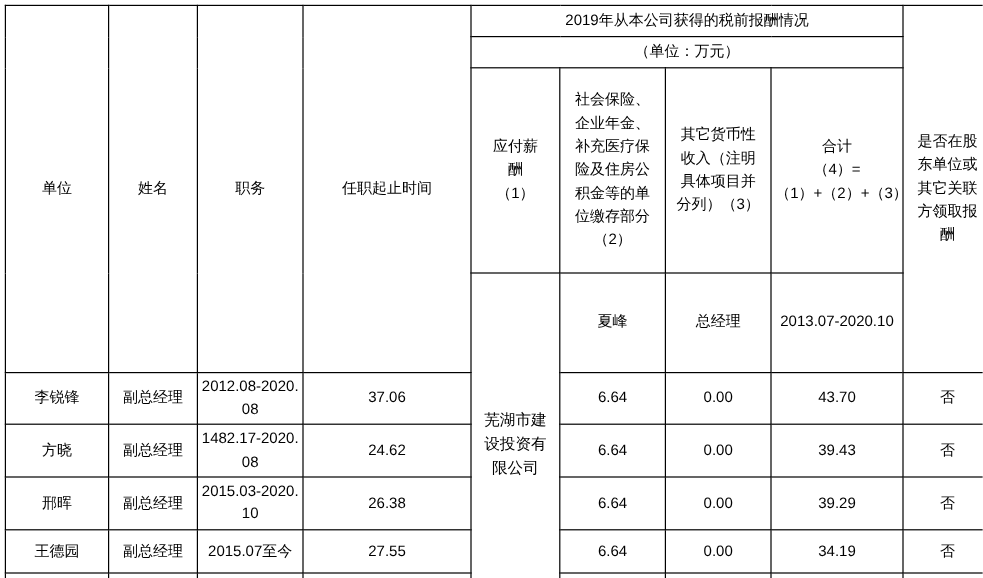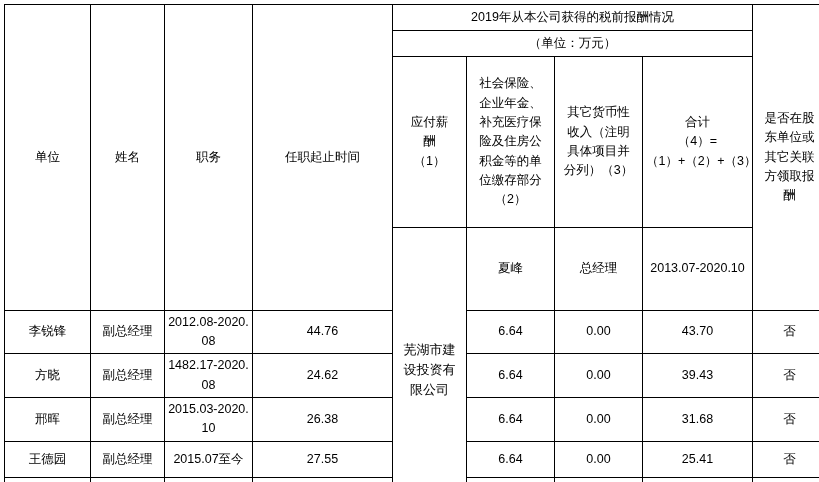--- a/index.html
+++ b/index.html
@@ -144,21 +144,21 @@
         <td>0.00</td>
         <td>50.94</td>
         <td>否</td>
         <td>0.00</td>
       </tr>
 
       <tr class="data-row">
         <td>李锐锋</td>
         <td>副总经理</td>
         <td>2012.08-2020.08</td>
-        <td>44.76</td>
+        <td>37.06</td>
         <td>6.64</td>
         <td>0.00</td>
         <td>43.70</td>
         <td>否</td>
 
       </tr>
 
       <tr class="data-row">
         <td>方晓</td>
         <td>副总经理</td>
@@ -171,33 +171,33 @@
 
       </tr>
 
       <tr class="data-row">
         <td>邢晖</td>
         <td>副总经理</td>
         <td>2015.03-2020.10</td>
         <td>26.38</td>
         <td>6.64</td>
         <td>0.00</td>
-        <td>31.68</td>
+        <td>39.29</td>
         <td>否</td>
 
       </tr>
 
       <tr class="data-row">
         <td>王德园</td>
         <td>副总经理</td>
         <td>2015.07至今</td>
         <td>27.55</td>
         <td>6.64</td>
         <td>0.00</td>
-        <td>25.41</td>
+        <td>34.19</td>
         <td>否</td>
 
       </tr>
 
       <tr class="data-row">
         <td>晁文峰</td>
         <td>纪委书记</td>
         <td>2018.05至今</td>
         <td>32.67</td>
         <td>6.64</td>

